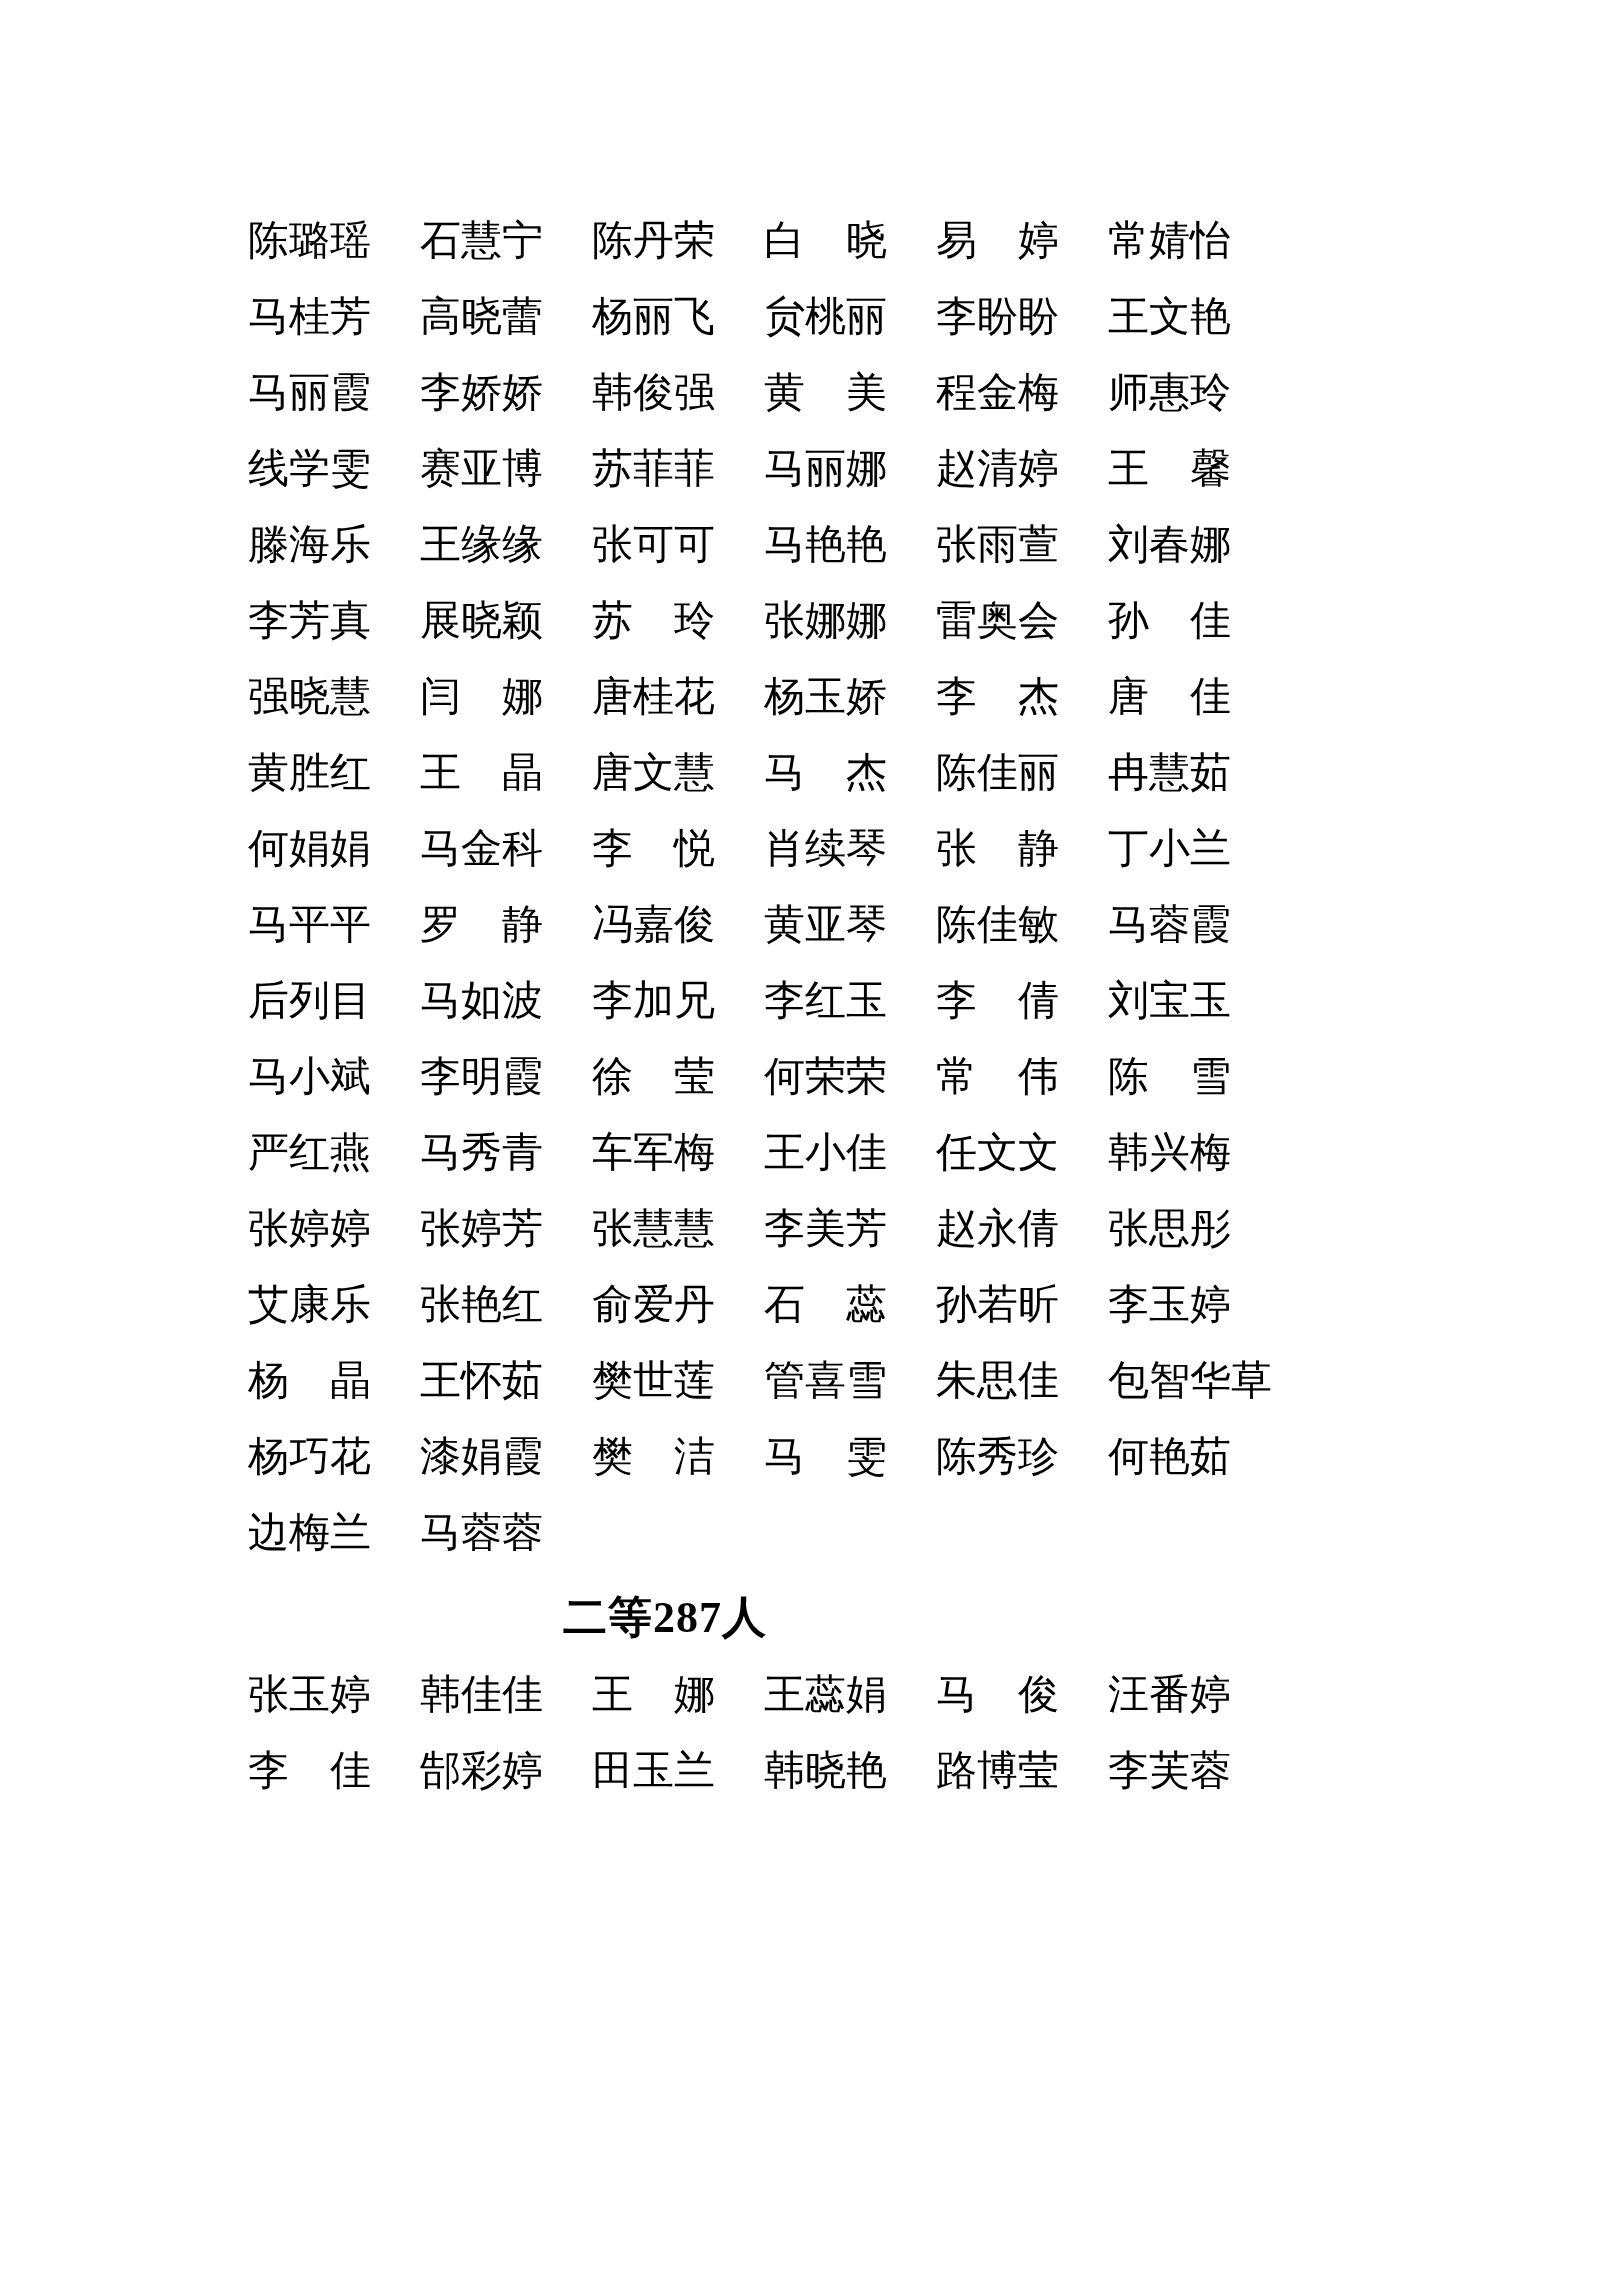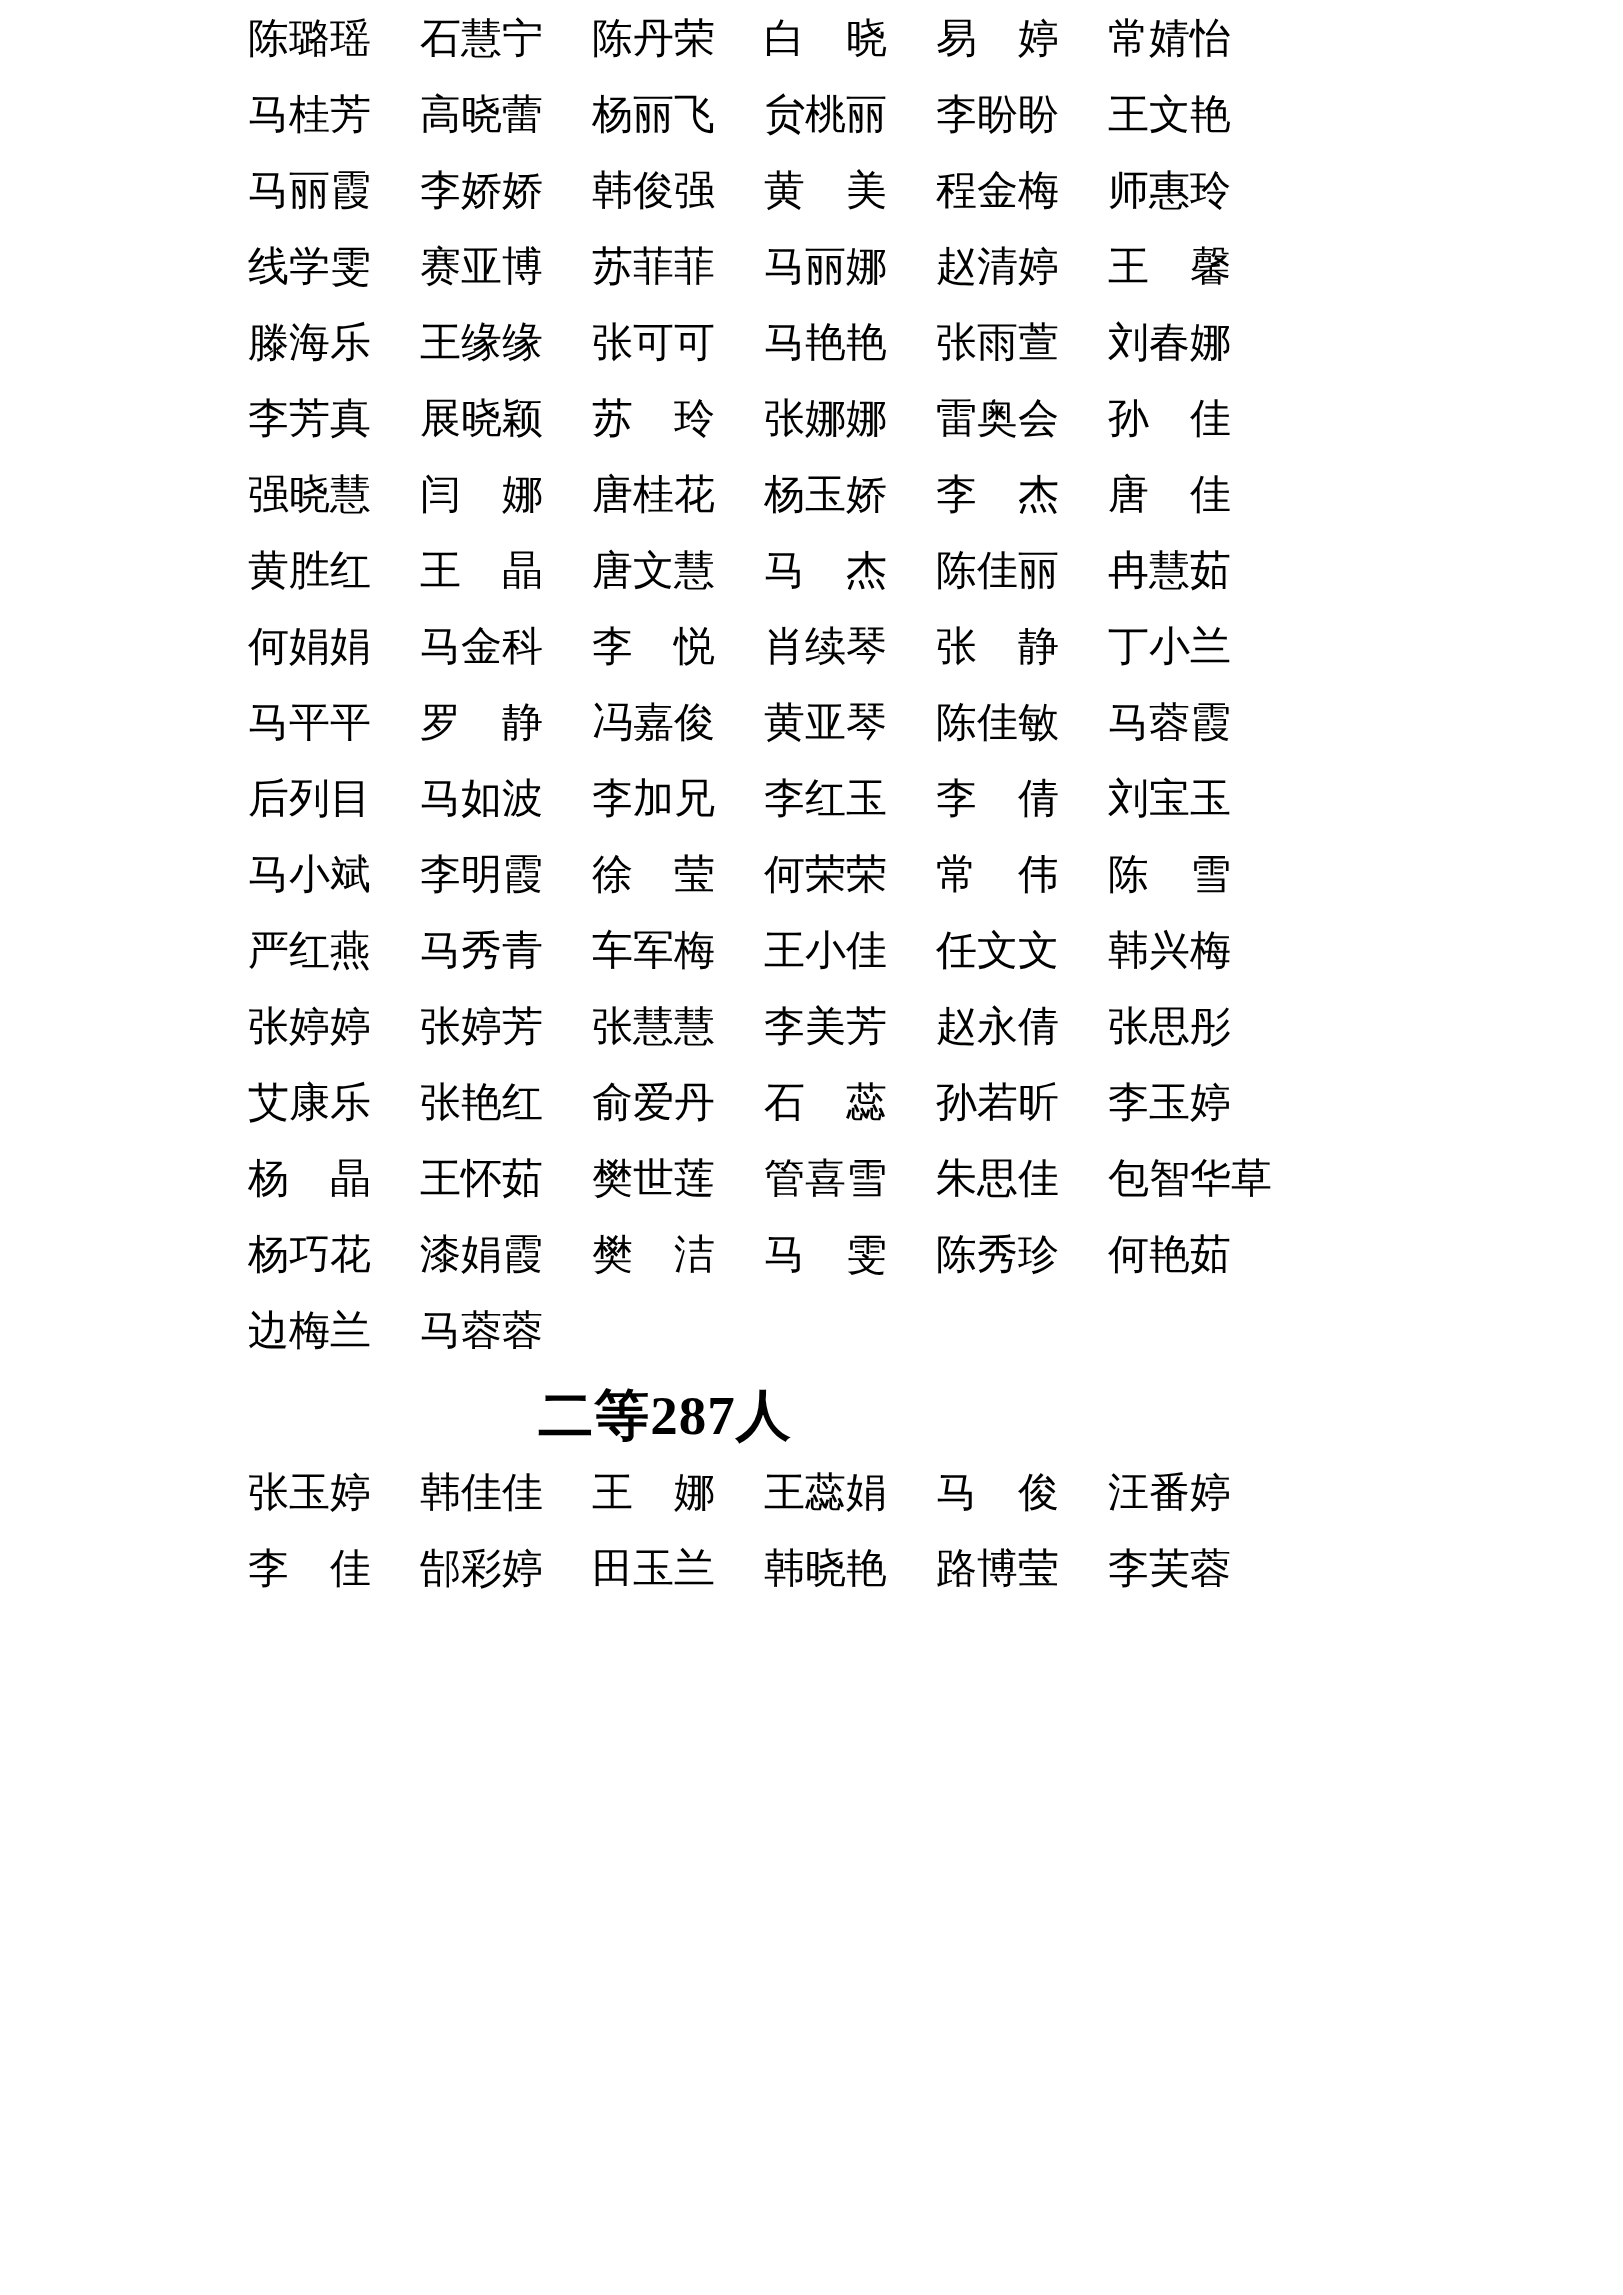--- a/index.html
+++ b/index.html
@@ -12,20 +12,21 @@
     height: 2295px;
     position: relative;
     overflow: hidden;
     font-family: "Liberation Serif", "DejaVu Serif", serif;
     color: #000000;
   }
   .doc {
     box-sizing: border-box;
     width: 1330px;
     height: 2295px;
+    padding-top: 202px;
   }
   .names-block {
     padding-left: 248px;
   }
   .name-row {
     height: 76px;
     line-height: 76px;
     white-space: nowrap;
   }
   .person-name {
@@ -40,21 +41,21 @@
     vertical-align: top;
   }
   .person-name.wide4 {
     width: 164px;
   }
   .section-heading {
     height: 76px;
     line-height: 76px;
     margin-top: 10.2px;
     text-align: center;
-    font-size: 55px;
+    font-size: 44px;
     font-weight: bold;
     letter-spacing: 1px;
   }
 </style>
 </head>
 <body>
 
 <div class="doc">
 
   <div class="names-block">

